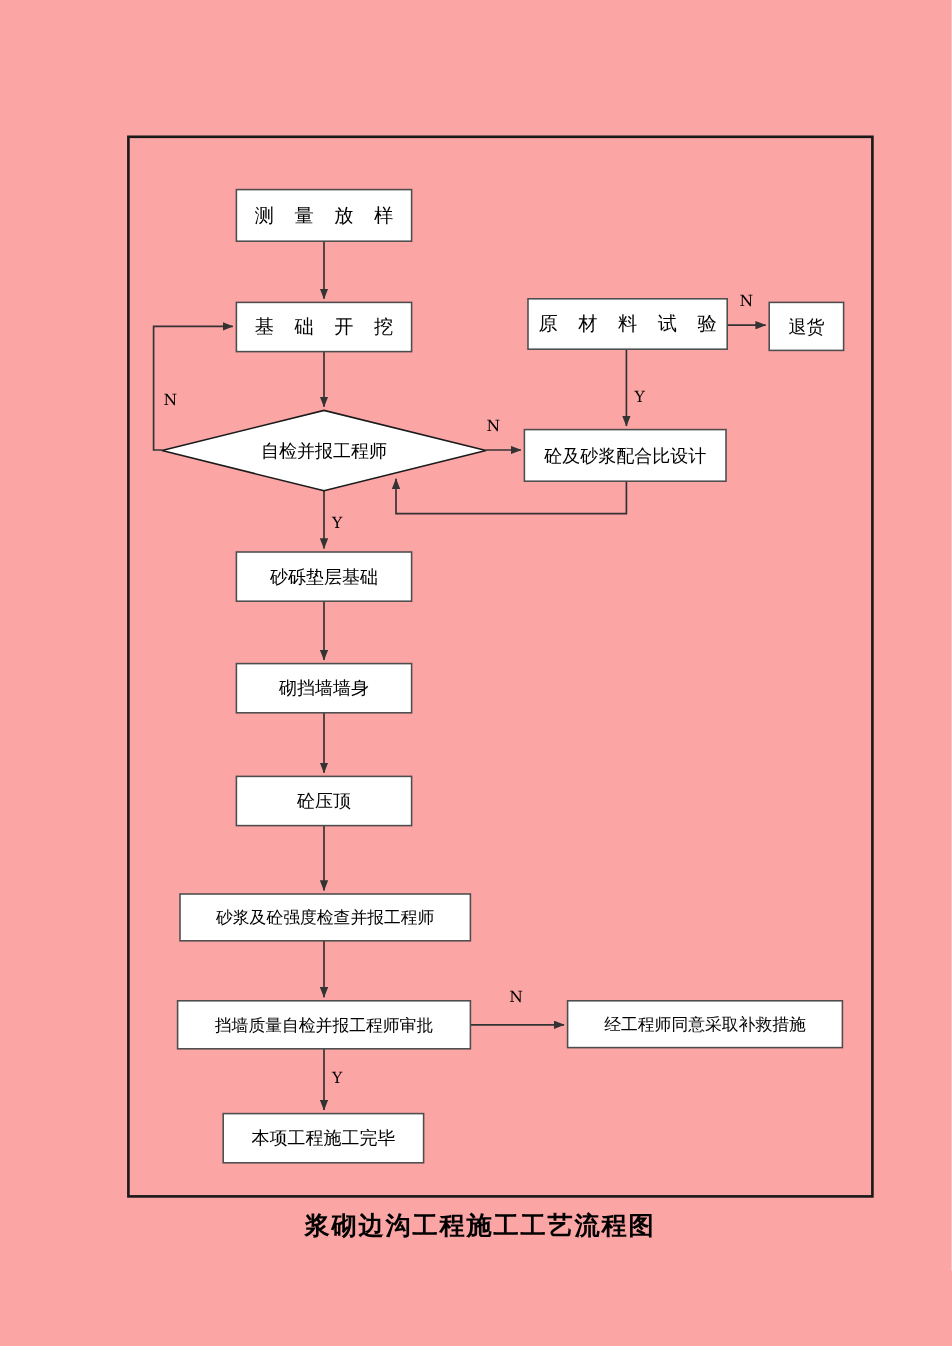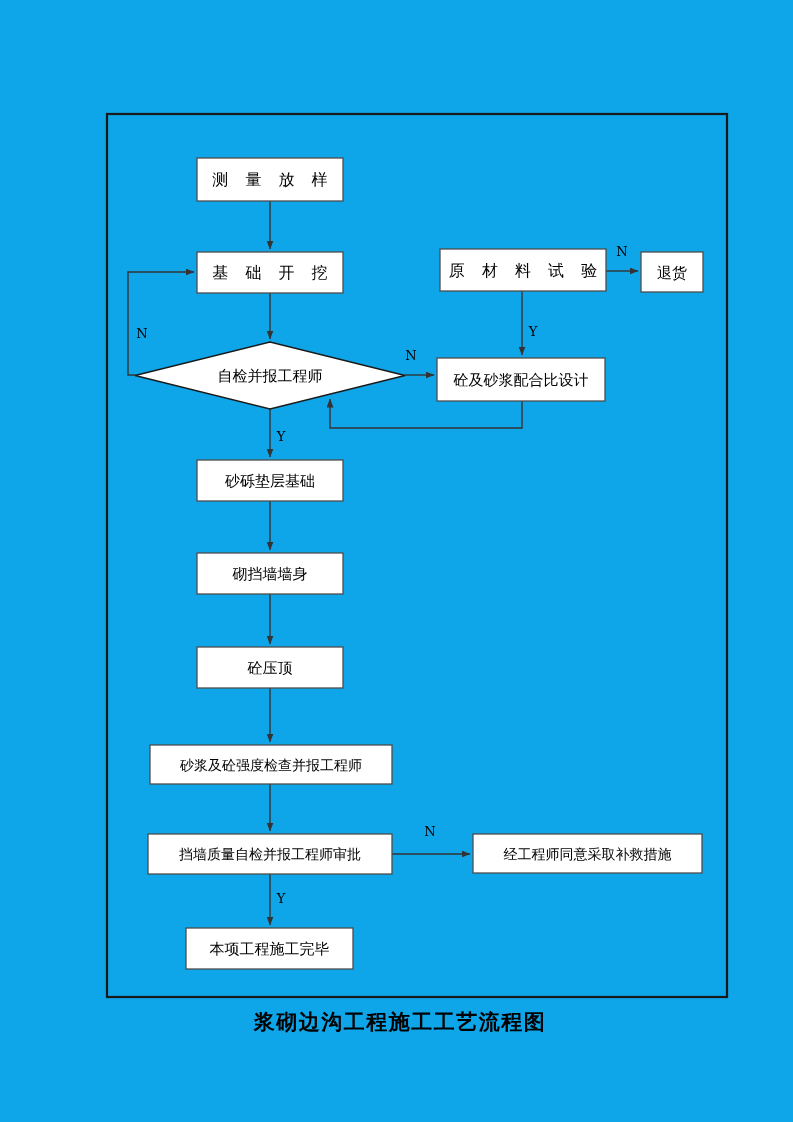--- a/index.html
+++ b/index.html
@@ -12,21 +12,21 @@
     height: 1122px;
     position: relative;
     font-family: "DejaVu Sans", sans-serif;
     overflow: hidden;
   }
   #page {
     position: absolute;
     left: 0; top: 0;
     width: 793px;
     height: 1122px;
-    background: #0ea5e9;
+    background: #fca5a5;
   }
   svg#flow {
     position: absolute;
     left: 0; top: 0;
     width: 793px;
     height: 1122px;
     display: block;
   }
   .frame-rect {
     fill: none;

